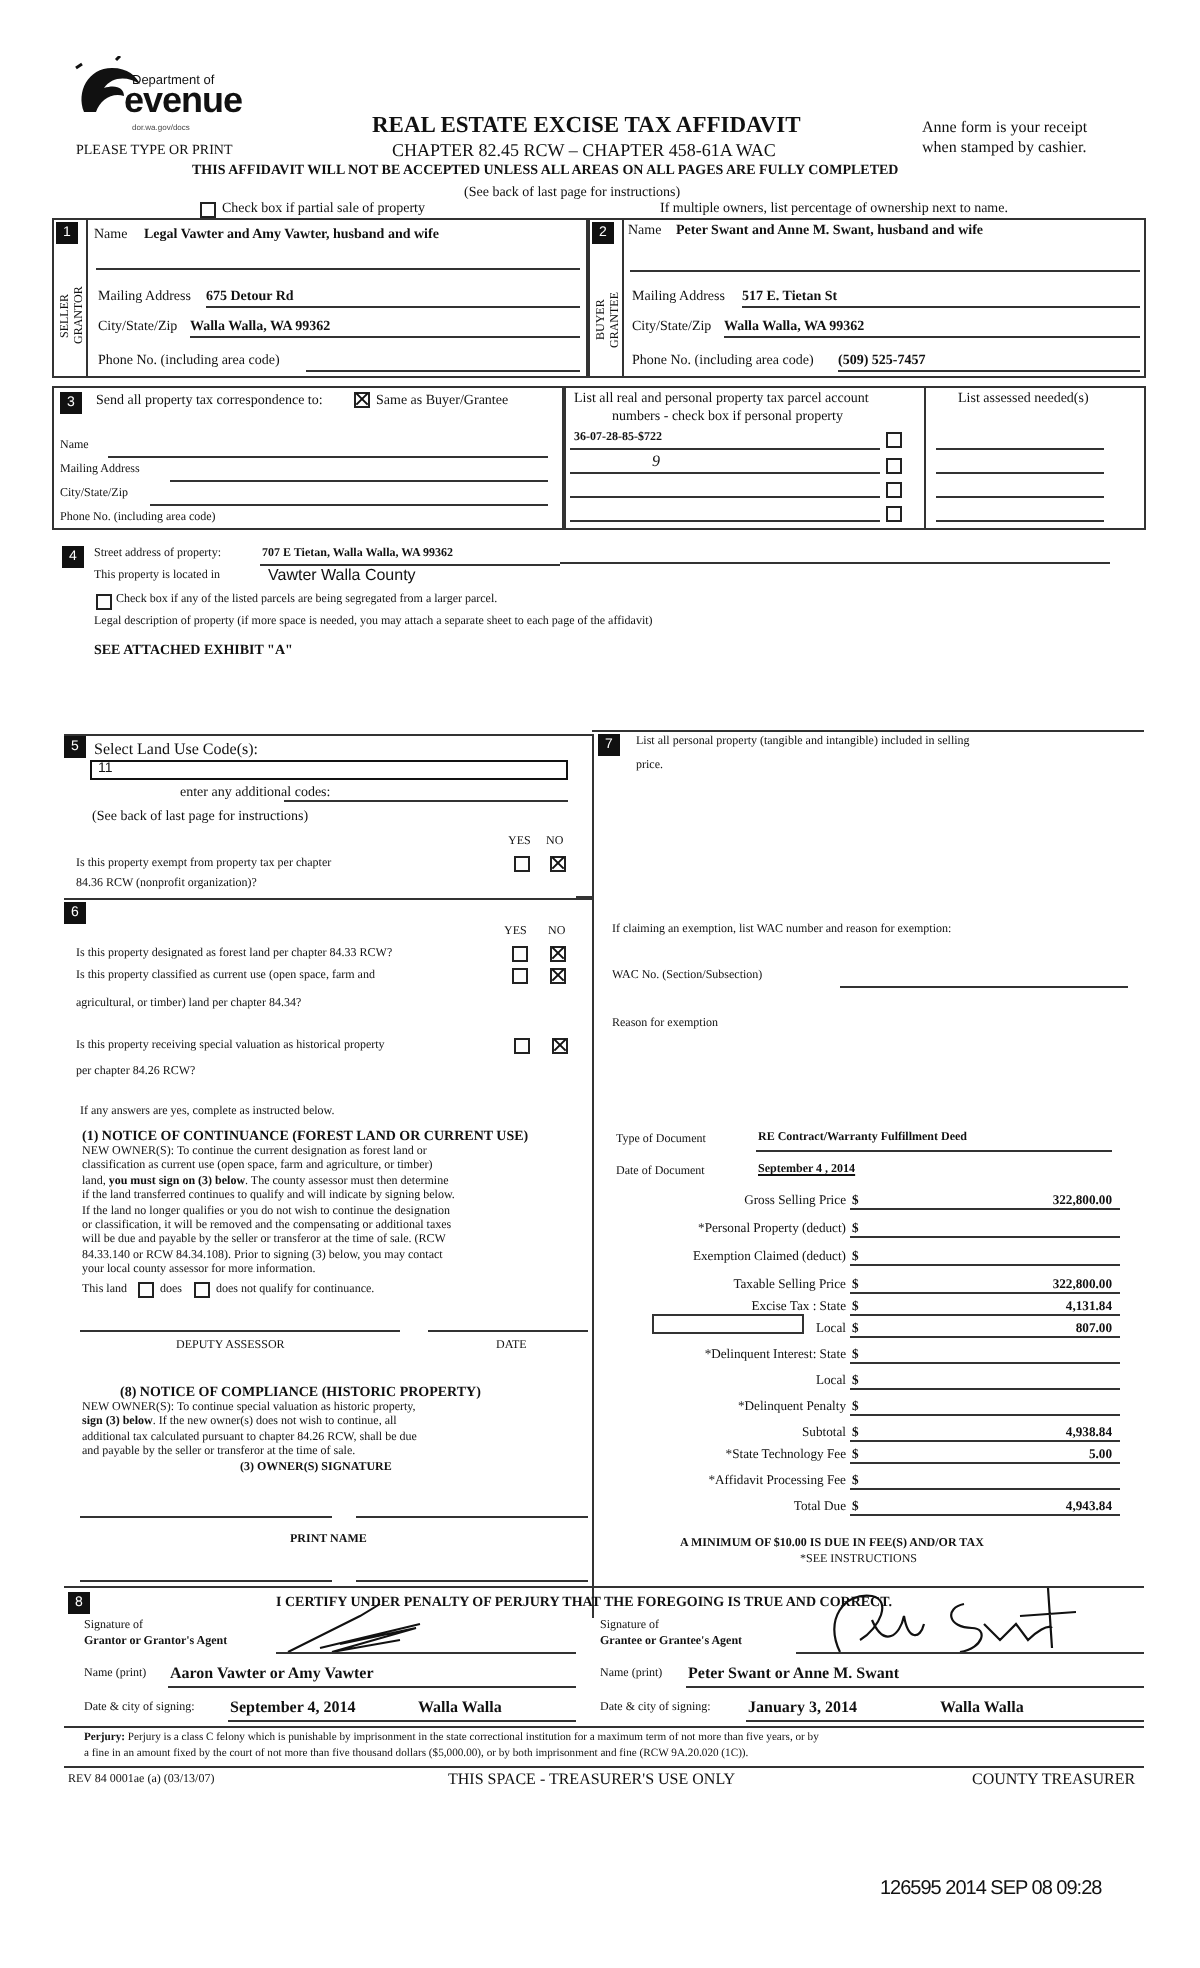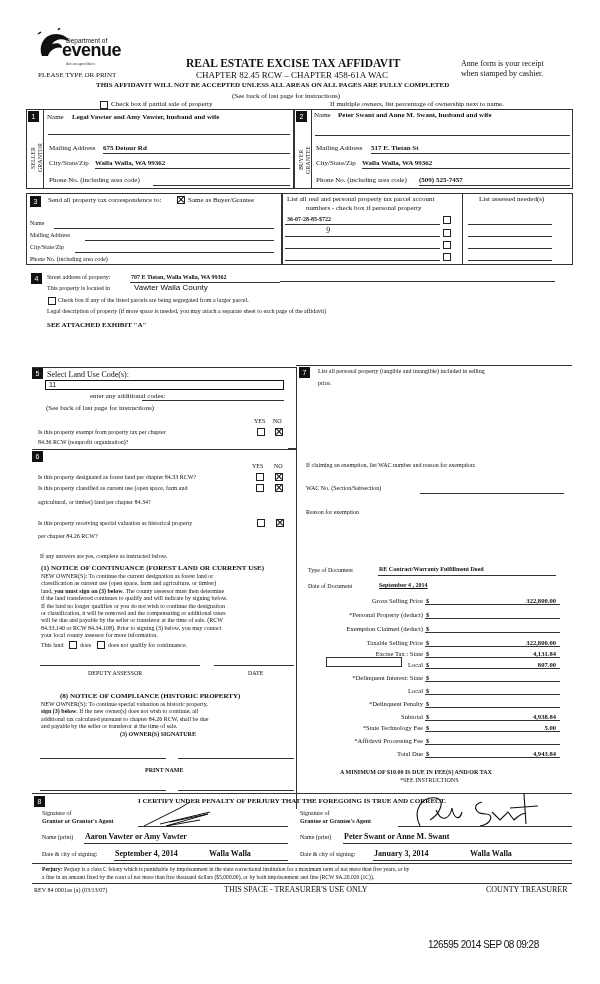--- a/index.html
+++ b/index.html
@@ -325,13 +325,13 @@
 <div class="line" style="left:32px;top:863px;width:540px;"></div>
 
 <div class="abs" style="left:42px;top:865px;font-size:5.6px;line-height:8px;width:540px;">
   <div><b>Perjury:</b><span> Perjury is a class C felony which is punishable by imprisonment in the state correctional institution for a maximum term of not more than five years, or by</span></div>
   <div>a fine in an amount fixed by the court of not more than five thousand dollars ($5,000.00), or by both imprisonment and fine (RCW 9A.20.020 (1C)).</div>
 </div>
 <div class="line" style="left:32px;top:883px;width:540px;"></div>
 <div class="abs s6" style="left:34px;top:887px;">REV 84 0001ae (a) (03/13/07)</div>
 <div class="abs s8" style="left:224px;top:885px;">THIS SPACE - TREASURER'S USE ONLY</div>
 <div class="abs s8" style="left:486px;top:885px;text-align:center;">COUNTY TREASURER</div>
-<div class="abs sans" style="left:428px;top:939px;font-size:10px;letter-spacing:-0.5px;">126595 2014 SEP 08 09:28</div>
+<div class="abs sans" style="left:440px;top:939px;font-size:10px;letter-spacing:-0.5px;">126595 2014 SEP 08 09:28</div>
 
 </body></html>

